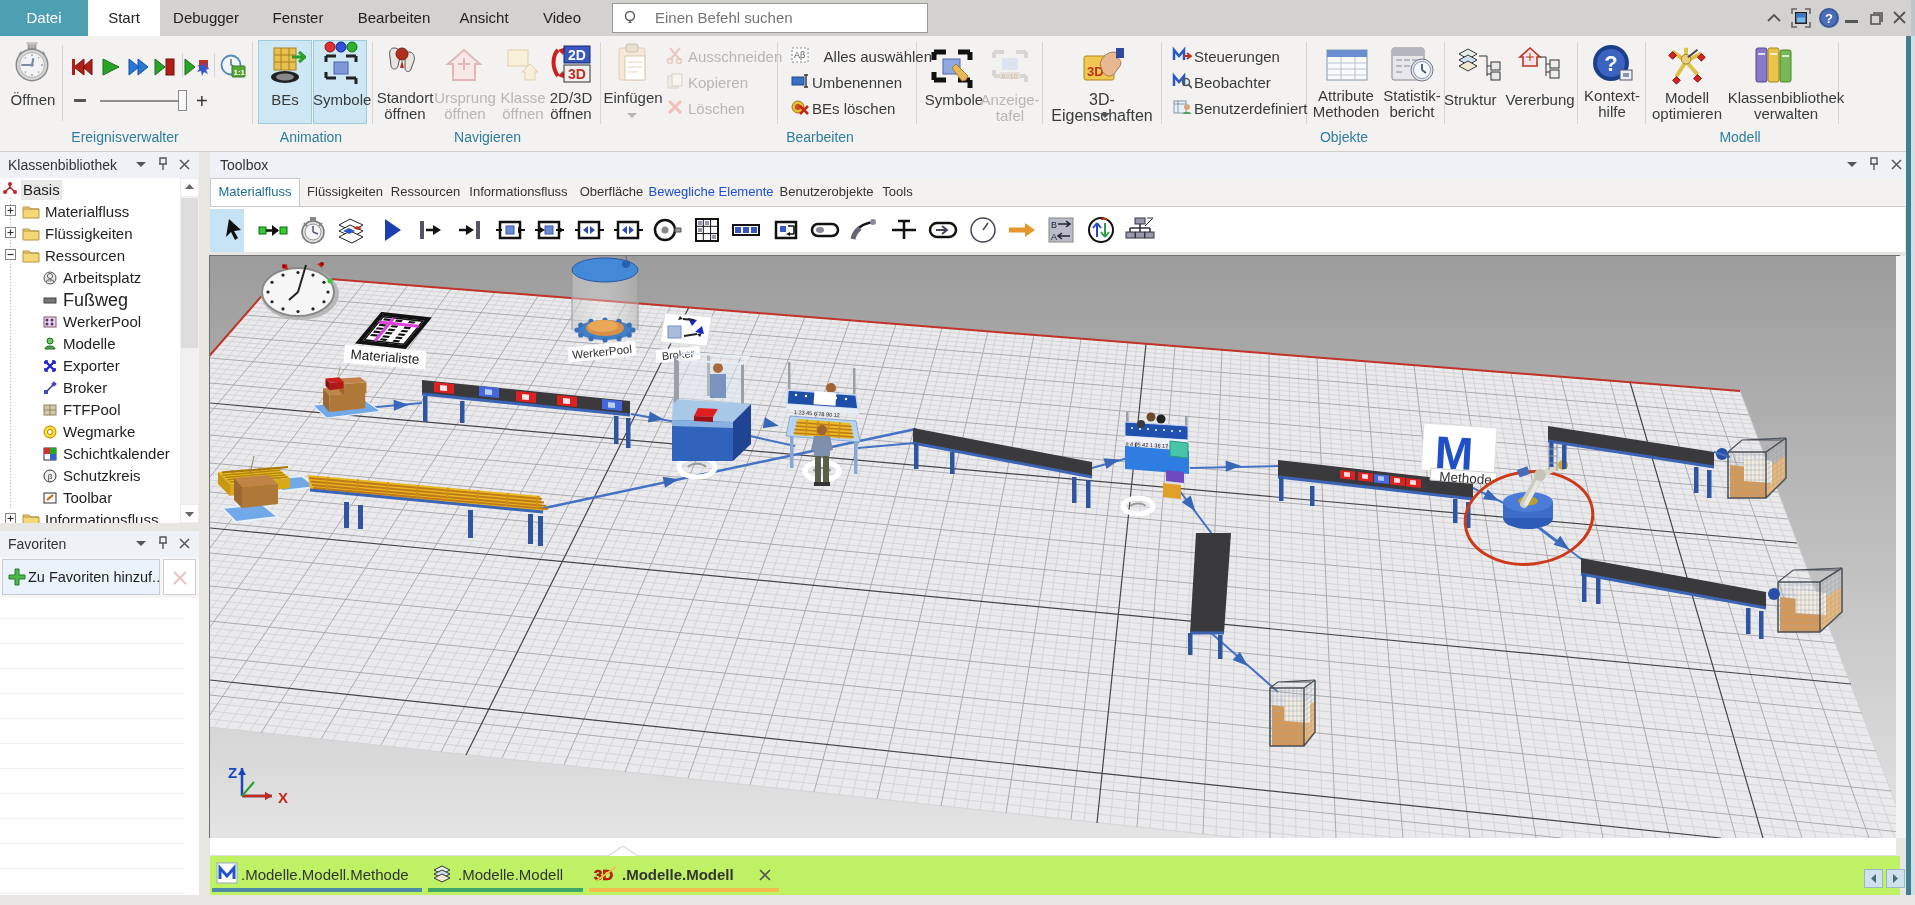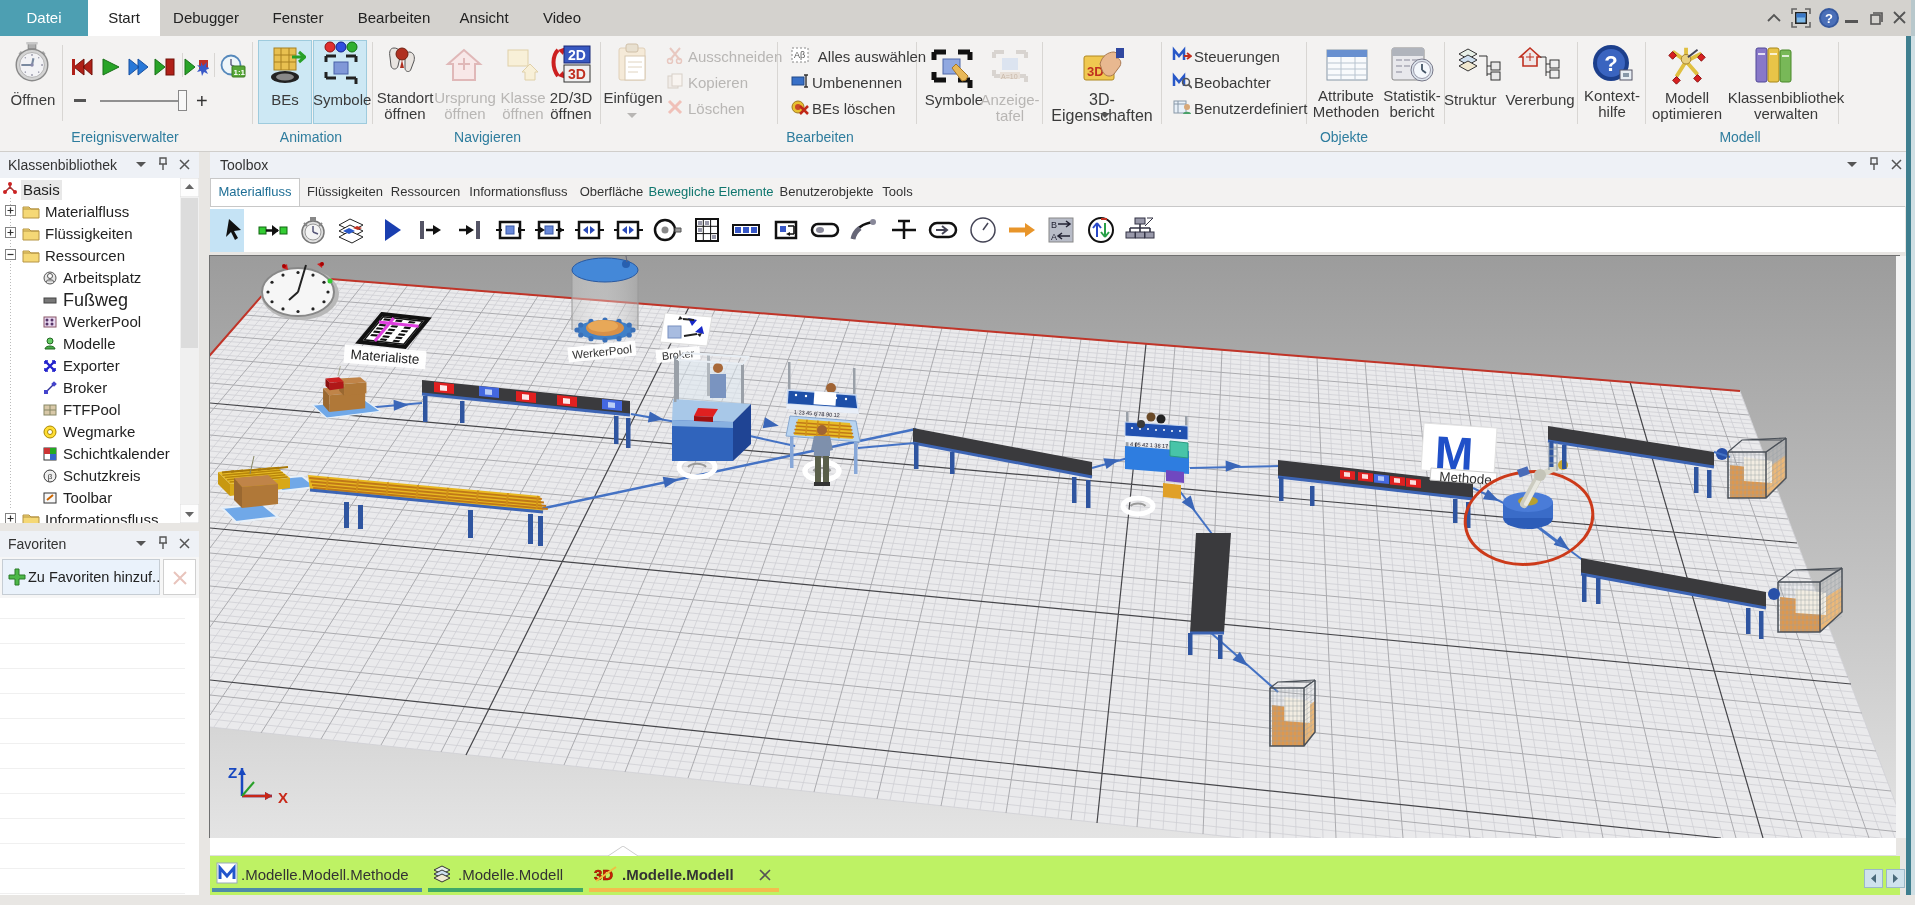--- a/index.html
+++ b/index.html
@@ -16,20 +16,27 @@
 .btab{position:absolute;top:6px;font-size:15px;color:#333;height:26px;line-height:26px}
 </style></head><body>
 <div class="abs" id="tabbar">
   <div class="rtab" style="left:0;width:88px;background:#4d9fb2;color:#fff">Datei</div>
   <div class="rtab" style="left:88px;width:72px;background:#fff">Start</div>
   <div class="rtab" style="left:160px;width:92px">Debugger</div>
   <div class="rtab" style="left:252px;width:92px">Fenster</div>
   <div class="rtab" style="left:344px;width:100px">Bearbeiten</div>
   <div class="rtab" style="left:444px;width:80px">Ansicht</div>
   <div class="rtab" style="left:524px;width:76px">Video</div>
+  <div class="abs" style="left:612px;top:3px;width:316px;height:30px;background:#fff;border:1px solid #9a9a9a">
+    <svg width="20" height="20" style="position:absolute;left:8px;top:4px" viewBox="0 0 20 20">
+        <circle cx="9" cy="8" r="4.5" fill="none" stroke="#555" stroke-width="1.4"></circle>
+        <path d="M9 12.5v2M7.5 14.5h3" stroke="#555" stroke-width="1.2" fill="none"></path>
+      </svg>
+    <span style="position:absolute;left:42px;top:5px;font-size:15px;color:#757575">Einen Befehl suchen</span>
+  </div>
   <svg class="abs" style="left:1766px;top:12px" width="16" height="12" viewBox="0 0 16 12">
       <path d="M2 9l6-6 6 6" stroke="#555" stroke-width="1.8" fill="none"></path>
     </svg>
     <svg class="abs" style="left:1789px;top:6px" width="24" height="24" viewBox="0 0 24 24">
       <path d="M3 8V3h5M16 3h5v5M21 16v5h-5M8 21H3v-5" stroke="#666" stroke-width="1.6" fill="none"></path>
       <rect x="6" y="6" width="12" height="12" fill="#222"></rect>
       <rect x="7.5" y="7.5" width="9" height="9" fill="#7db8e8"></rect>
       <rect x="7.5" y="7.5" width="9" height="4" fill="#3a78c8"></rect>
     </svg>
     <svg class="abs" style="left:1818px;top:7px" width="22" height="22" viewBox="0 0 22 22">
@@ -185,21 +192,21 @@
     </svg>
     <div class="rlabel rdis" style="left:688px;top:39px;width:110px;text-align:left;font-size:15px">Kopieren</div>
     <svg class="abs" style="left:666px;top:62px" width="18" height="18" viewBox="0 0 18 18">
       <path d="M3 3l12 12M15 3L3 15" stroke="#f0c0b8" stroke-width="3"></path>
     </svg>
     <div class="rlabel rdis" style="left:688px;top:65px;width:110px;text-align:left;font-size:15px">Löschen</div>
     <svg class="abs" style="left:790px;top:10px" width="20" height="18" viewBox="0 0 20 18">
       <rect x="2" y="2" width="16" height="14" fill="#fff" stroke="#888" stroke-dasharray="2 2"></rect>
       <text x="4" y="12" font-size="9" fill="#555">Aβ</text>
     </svg>
-    <div class="rlabel" style="left:812px;top:13px;width:120px;text-align:center;font-size:15px">Alles auswählen</div>
+    <div class="rlabel" style="left:812px;top:13px;width:120px;text-align:right;font-size:15px">Alles auswählen</div>
     <svg class="abs" style="left:790px;top:36px" width="20" height="18" viewBox="0 0 20 18">
       <rect x="2" y="5" width="12" height="8" fill="#3870c8" stroke="#204888"></rect>
       <path d="M16 3v12M14 3h4M14 15h4" stroke="#333" stroke-width="1.4"></path>
     </svg>
     <div class="rlabel" style="left:812px;top:39px;width:120px;text-align:left;font-size:15px">Umbenennen</div>
     <svg class="abs" style="left:790px;top:62px" width="20" height="18" viewBox="0 0 20 18">
       <circle cx="8" cy="9" r="6" fill="#e8c030" stroke="#a07820"></circle>
       <circle cx="8" cy="9" r="3" fill="#c84828"></circle>
       <path d="M10 8l8 8M18 8l-8 8" stroke="#c02818" stroke-width="2.5"></path>
     </svg>
@@ -475,21 +482,21 @@
     </div>
 </div>
 <div class="abs" style="left:199px;top:152px;width:11px;height:753px;background:#e8e6e3"></div>
 <div class="abs" style="left:210px;top:152px;width:1705px;height:26px;background:#eef1f6;font-size:14px;color:#333;line-height:26px;padding-left:10px">Toolbox</div>
 <div class="abs" id="tbtabs" style="left:210px;top:178px;width:1705px;height:28px;background:#f3f2f1">
     <div class="abs" style="left:0px;top:0;width:90px;height:28px;background:#fff;border:1px solid #c8c8c8;border-bottom:none;font-size:13px;color:#1d6e95;text-align:center;line-height:26px;white-space:nowrap">Materialfluss</div>
     <div class="abs" style="left:90px;top:2px;width:90px;height:26px;font-size:13px;color:#333;text-align:center;line-height:24px;white-space:nowrap">Flüssigkeiten</div>
     <div class="abs" style="left:180px;top:2px;width:71px;height:26px;font-size:13px;color:#333;text-align:center;line-height:24px;white-space:nowrap">Ressourcen</div>
     <div class="abs" style="left:251px;top:2px;width:115px;height:26px;font-size:13px;color:#333;text-align:center;line-height:24px;white-space:nowrap">Informationsfluss</div>
     <div class="abs" style="left:366px;top:2px;width:71px;height:26px;font-size:13px;color:#333;text-align:center;line-height:24px;white-space:nowrap">Oberfläche</div>
-    <div class="abs" style="left:437px;top:2px;width:128px;height:26px;font-size:13px;color:#0f766e;text-align:center;line-height:24px;white-space:nowrap">Bewegliche Elemente</div>
+    <div class="abs" style="left:437px;top:2px;width:128px;height:26px;font-size:13px;color:#1d4ed8;text-align:center;line-height:24px;white-space:nowrap">Bewegliche Elemente</div>
     <div class="abs" style="left:565px;top:2px;width:103px;height:26px;font-size:13px;color:#333;text-align:center;line-height:24px;white-space:nowrap">Benutzerobjekte</div>
     <div class="abs" style="left:668px;top:2px;width:39px;height:26px;font-size:13px;color:#333;text-align:center;line-height:24px;white-space:nowrap">Tools</div>
   </div>
 <div class="abs" id="tbicons" style="left:210px;top:206px;width:1695px;height:46px;background:#fff;border-top:1px solid #c8c8c8">
     <div class="abs" style="left:0;top:2px;width:34px;height:43px;background:#c5e3f5"></div>
     <svg class="abs" style="left:9px;top:8px" width="30" height="30" viewBox="0 0 30 30">
       <path d="M10 4l12 11-7 1 4 7-3 2-4-8-5 5z" fill="#111"></path>
     </svg>
     <svg class="abs" style="left:48px;top:8px" width="30" height="30" viewBox="0 0 30 30">
       <rect x="1" y="12" width="7" height="7" fill="#3c3" stroke="#161"></rect>

